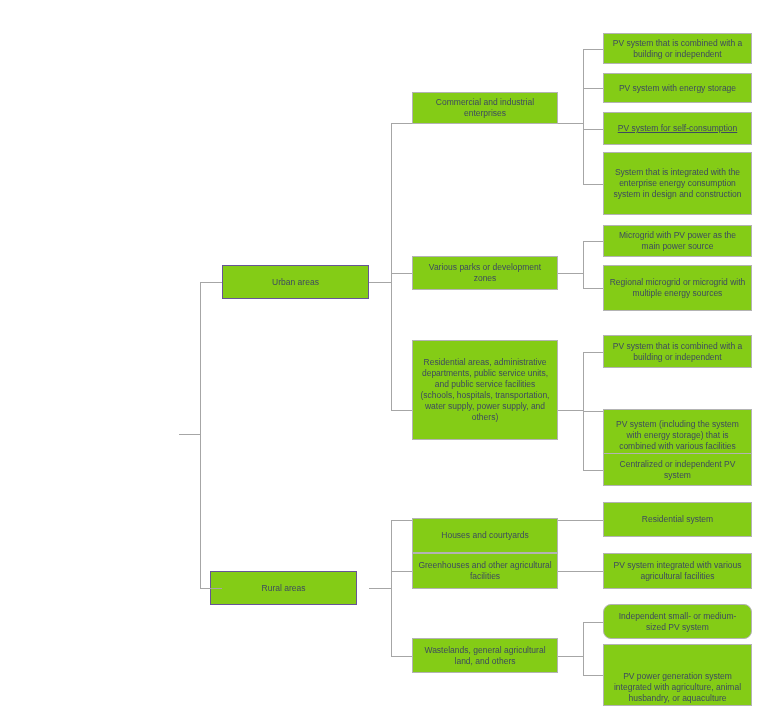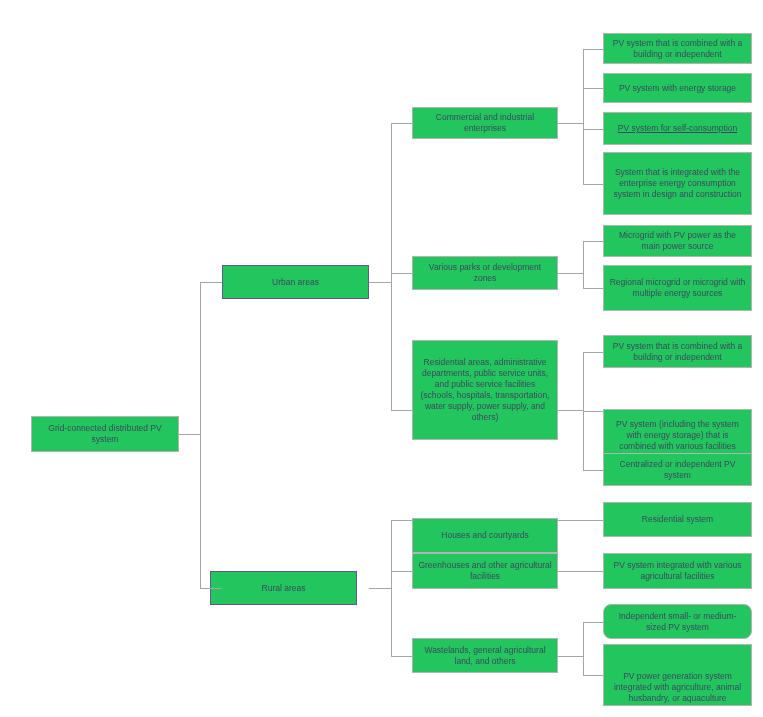--- a/index.html
+++ b/index.html
@@ -7,21 +7,21 @@
     position: relative;
     width: 763px;
     height: 717px;
     background: var(--bg, #ffffff);
     font-family: "Liberation Sans", "DejaVu Sans", sans-serif;
     overflow: hidden;
   }
   .node {
     position: absolute;
     box-sizing: border-box;
-    background: #22c55e;
+    background: #84cc16;
     border: 1px solid var(--box-border, #b3b3b3);
     color: var(--text, #3e4a5f);
     display: flex;
     align-items: center;
     justify-content: center;
     text-align: center;
     font-size: 8.5px;
     line-height: 1.28;
     padding: 1px 5px;
   }
@@ -30,30 +30,27 @@
   }
   .edge {
     position: absolute;
     background: var(--line, #a6a6a6);
   }
 </style>
 </head>
 <body>
 
 <div id="stage" style="--bg: #ffffff; --accent: #675496; --box-border: #b3b3b3; --line: #a6a6a6; --text: #3e4a5f;">
-    <div class="node" style="left: 31px; top: 416px; width: 148px; height: 36px;">
-      <span>Grid-connected distributed PV system</span>
-    </div>
     <div class="node accent" style="left: 222px; top: 265px; width: 147px; height: 34px;">
       <span>Urban areas</span>
     </div>
     <div class="node accent" style="left: 210px; top: 571px; width: 147px; height: 34px;">
       <span>Rural areas</span>
     </div>
-    <div class="node" style="left: 412px; top: 107px; width: 146px; height: 32px;">
+    <div class="node" style="left: 412px; top: 92px; width: 146px; height: 32px;">
       <span>Commercial and industrial enterprises</span>
     </div>
     <div class="node" style="left: 412px; top: 256px; width: 146px; height: 34px;">
       <span>Various parks or development zones</span>
     </div>
     <div class="node" style="left: 412px; top: 340px; width: 146px; height: 100px;">
       <span>Residential areas, administrative departments, public service units, and public service facilities (schools, hospitals, transportation, water supply, power supply, and others)</span>
     </div>
     <div class="node" style="left: 412px; top: 502px; width: 146px; height: 35px; margin-top: 16px;">
       <span>Houses and courtyards</span>

